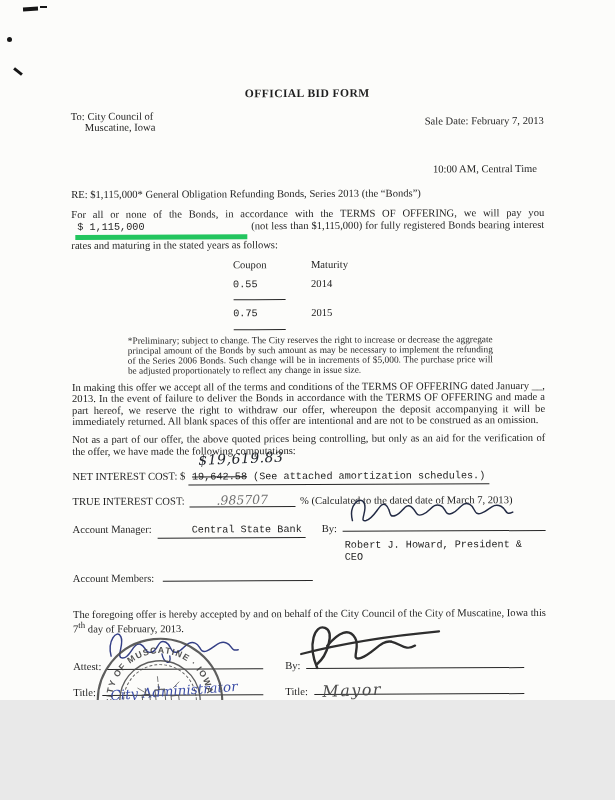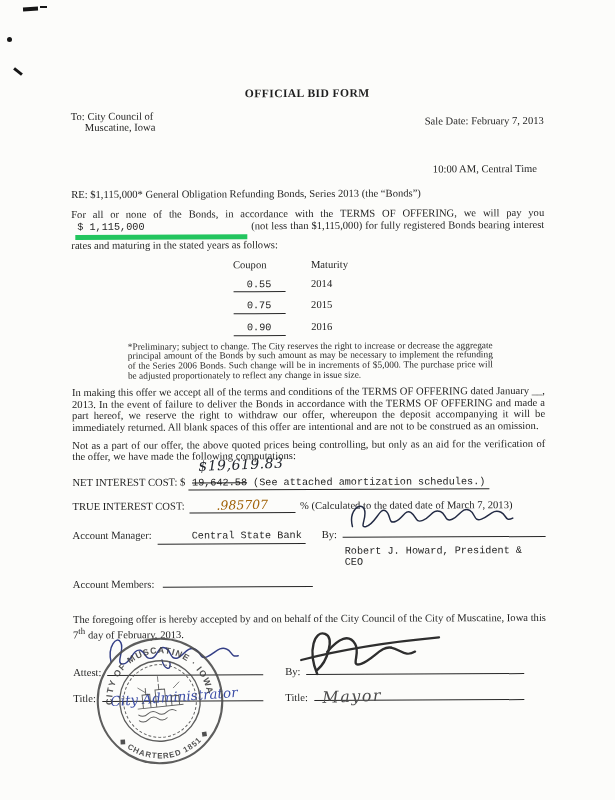--- a/index.html
+++ b/index.html
@@ -1,18 +1,18 @@
 <!DOCTYPE html>
 <html><head>
 <meta charset="utf-8">
 <style>
   * { margin:0; padding:0; box-sizing:border-box; }
   html,body { background:#e9e9e9; }
   body { width:615px; height:800px; font-family:"Liberation Serif", serif; }
-  .page { position:relative; width:615px; height:800px; background:#fcfcfa; overflow:hidden; color:#1e1e1e; }
+  .page { position:relative; width:615px; height:700px; background:#fcfcfa; overflow:hidden; color:#1e1e1e; }
 
   .artifact { position:absolute; background:#161616; }
   .a1 { left:23px; top:7px; width:15px; height:4px; transform:rotate(-3deg); }
   .a2 { left:40px; top:6px; width:7px; height:2px; }
   .a3 { left:7px; top:37px; width:5px; height:5px; border-radius:50%; }
   .a4 { left:13px; top:70px; width:10px; height:3px; transform:rotate(38deg); }
 
   .content { position:absolute; left:72px; top:88px; width:473px; font-size:10.6px; line-height:11.6px; transform:rotate(-0.25deg); }
 
   .title { text-align:center; font-weight:bold; font-size:11.6px; letter-spacing:0.4px; margin-bottom:10px; }
@@ -31,34 +31,34 @@
 
   .mono { font-family:"Liberation Mono", monospace; font-size:10.2px; }
 
   .amount { display:inline-block; width:172px; border-bottom:5px solid #22c55e; padding:0 2px 1px 2px; margin:0 4px; }
 
   .mtable { width:150px; margin:5px auto 6px; }
   .mhead { display:flex; }
   .mh { display:inline-block; }
   .mh:first-child { width:78px; }
   .mrow { display:flex; margin-top:7px; align-items:baseline; }
-  .mc { display:inline-block; width:52px; text-align:center; border-bottom:1px solid #262626; margin-right:26px; padding-bottom:1px; }
+  .mc { display:inline-block; width:52px; border-bottom:1px solid #262626; margin-right:26px; padding-bottom:9px; }
 
   .footnote { margin:0 52px 5px 56px; font-size:9.4px; line-height:9.9px; text-align:justify; color:#2a2a2a; }
 
   .fill { display:inline-block; border-bottom:1px solid #262626; padding:0 4px 1px 4px; }
   .struck { text-decoration:line-through; text-decoration-thickness:1.4px; margin-right:6px; }
 
   .nic { margin-top:14px; margin-bottom:9px; position:relative; }
   .hand { font-family:"DejaVu Serif", serif; font-style:italic; }
   .hand-amount { position:absolute; left:126px; top:-17px; font-size:14px; color:#20242c; transform:rotate(-2deg); letter-spacing:0.5px; white-space:nowrap; }
 
   .tic { margin-bottom:12px; }
   .fill-tic { display:inline-block; width:106px; text-align:center; border-bottom:1px solid #262626; margin:0 2px; }
-  .hand-tic { font-size:12.5px; color:#a16207; display:inline-block; transform:rotate(-1deg); }
+  .hand-tic { font-size:12.5px; color:#737373; display:inline-block; transform:rotate(-1deg); }
 
   .am { display:flex; align-items:baseline; margin-bottom:2px; }
   .lbl { white-space:nowrap; }
   .fill-bank { width:148px; margin-left:6px; text-align:right; }
   .spacer { width:16px; }
   .by-lbl { margin-right:6px; }
   .sig-holder { position:relative; flex:1; border-bottom:1px solid #262626; height:13px; }
   .sig-svg { position:absolute; pointer-events:none; }
   .howard-sig { left:4px; top:-26px; width:176px; height:36px; }
 
@@ -115,24 +115,20 @@
         <span class="mh">Coupon</span>
         <span class="mh">Maturity</span>
       </div>
       <div class="mrow">
         <span class="mc mono">0.55</span>
         <span class="my">2014</span>
       </div>
       <div class="mrow">
         <span class="mc mono">0.75</span>
         <span class="my">2015</span>
-      </div>
-      <div class="mrow">
-        <span class="mc mono">0.90</span>
-        <span class="my">2016</span>
       </div>
     </div>
 
     <p class="footnote">*Preliminary; subject to change.  The City reserves the right to increase or decrease the aggregate principal amount of the Bonds by such amount as may be necessary to implement the refunding of the Series 2006 Bonds.  Such change will be in increments of $5,000.  The purchase price will be adjusted proportionately to reflect any change in issue size.</p>
 
     <p class="para p2">In making this offer we accept all of the terms and conditions of the TERMS OF OFFERING dated January __, 2013.  In the event of failure to deliver the Bonds in accordance with the TERMS OF OFFERING and made a part hereof, we reserve the right to withdraw our offer, whereupon the deposit accompanying it will be immediately returned. All blank spaces of this offer are intentional and are not to be construed as an omission.</p>
 
     <p class="para p3">Not as a part of our offer, the above quoted prices being controlling, but only as an aid for the verification of the offer, we have made the following computations:</p>
 
     <div class="nic">

